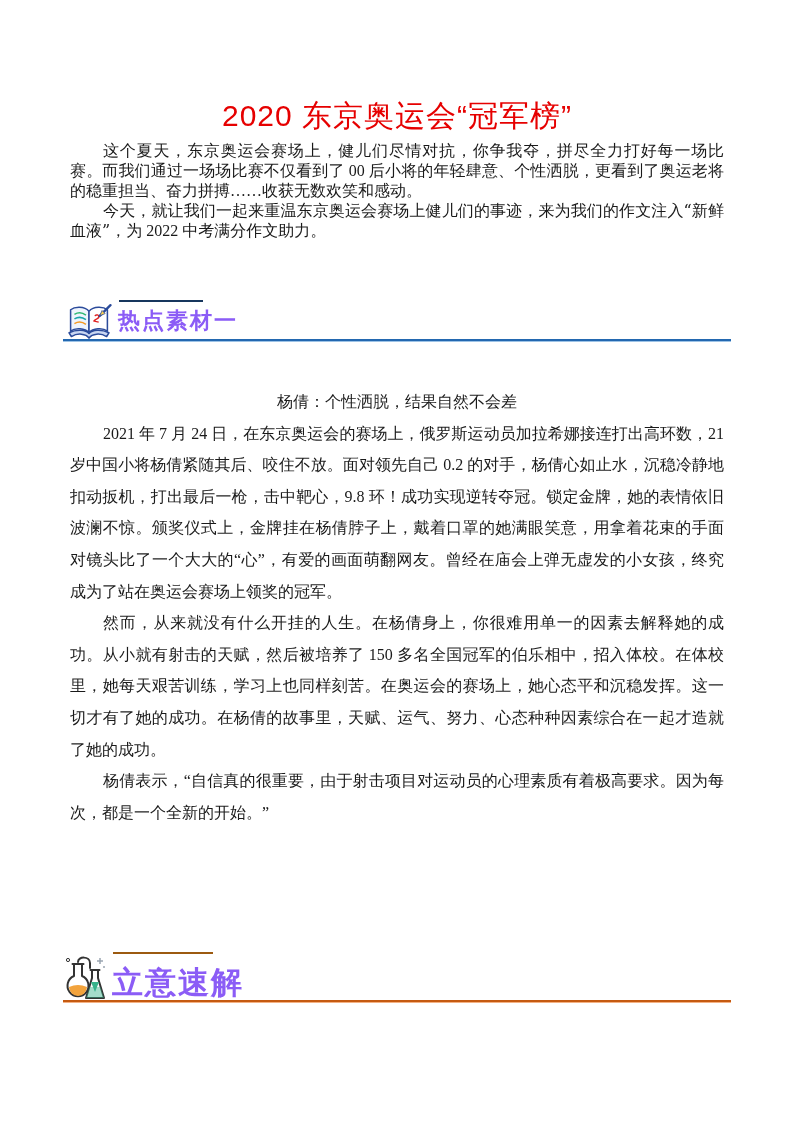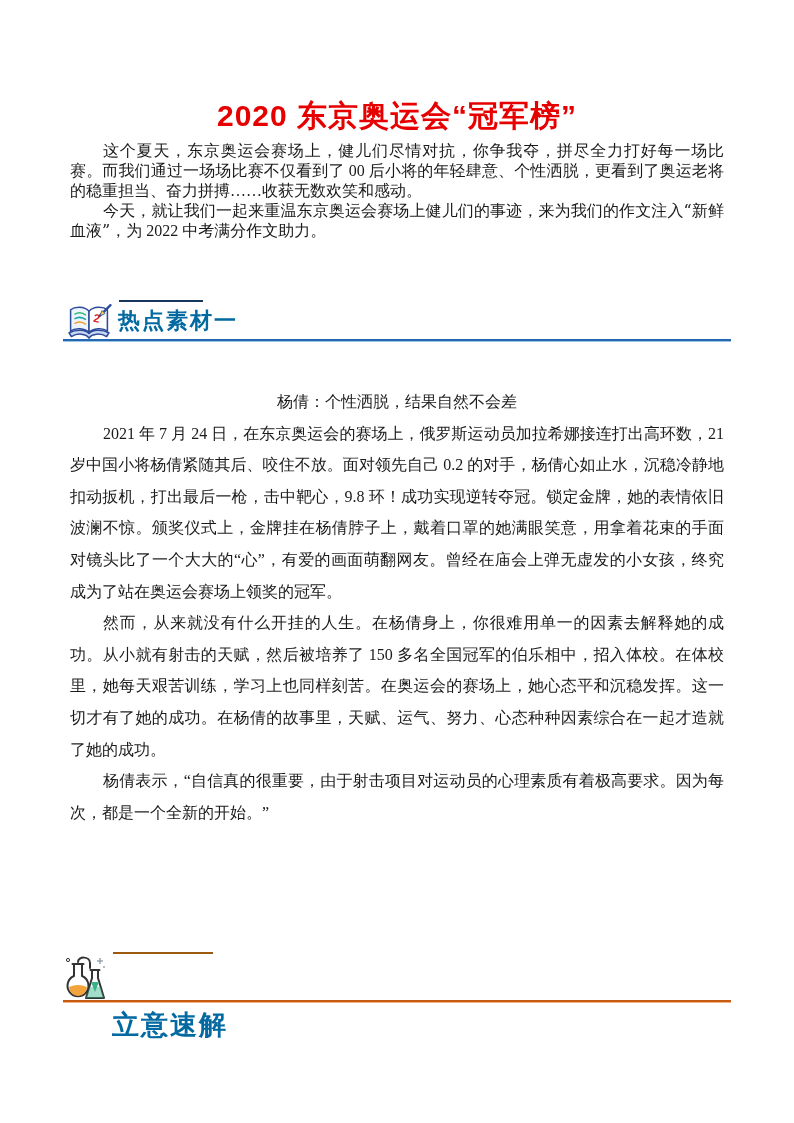--- a/index.html
+++ b/index.html
@@ -13,21 +13,21 @@
     color: #1a1a1a;
   }
   .doc-title {
     position: absolute;
     top: 94px; left: 70px; width: 654px;
     margin: 0;
     text-align: center;
     font-family: "Liberation Sans", "DejaVu Sans", sans-serif;
     font-size: 30px;
     line-height: 44px;
-    font-weight: bold;
+    font-weight: normal;
     color: #e60000;
     letter-spacing: 1px;
   }
   .intro {
     position: absolute;
     top: 141px; left: 70px; width: 654px;
   }
   .intro p, .sec-body p {
     margin: 0;
     font-size: 16px;
@@ -44,24 +44,24 @@
   .highlight-serif {
     font-family: "DejaVu Serif", "Liberation Serif", serif;
   }
   
   .sec-icon { position: absolute; }
   .sec-label {
     position: absolute;
     margin: 0;
     font-family: "Liberation Sans", "DejaVu Sans", sans-serif;
     font-weight: bold;
-    color: #0369a1;
+    color: #8b5cf6;
   }
   .sec1-label { left: 118px; top: 308px; font-size: 22px; line-height: 26px; letter-spacing: 2px; }
-  .sec2-label { left: 112px; top: 1012px; font-size: 27px; line-height: 27px; letter-spacing: 2px; }
+  .sec2-label { left: 112px; top: 969px; font-size: 31px; line-height: 27px; letter-spacing: 2px; }
   .shortline { position: absolute; height: 2px; }
   .shortline-navy { left: 119px; top: 300px; width: 84px; background: #17365d; }
   .shortline-orange { left: 113px; top: 952px; width: 100px; background: #9c5a10; }
   .rule { position: absolute; left: 63px; width: 668px; height: 0; }
   .rule-blue { top: 339px; border-top: 2px solid #2368b0; border-bottom: 1px solid #9dc3e6; }
   .rule-orange { top: 1000px; border-top: 2px solid #c55a11; border-bottom: 1px solid #f4b183; }
   .book-icon { left: 66px; top: 303px; width: 46px; height: 38px; }
   .flask-icon { left: 64px; top: 954px; width: 44px; height: 50px; }
 </style>
 </head>

